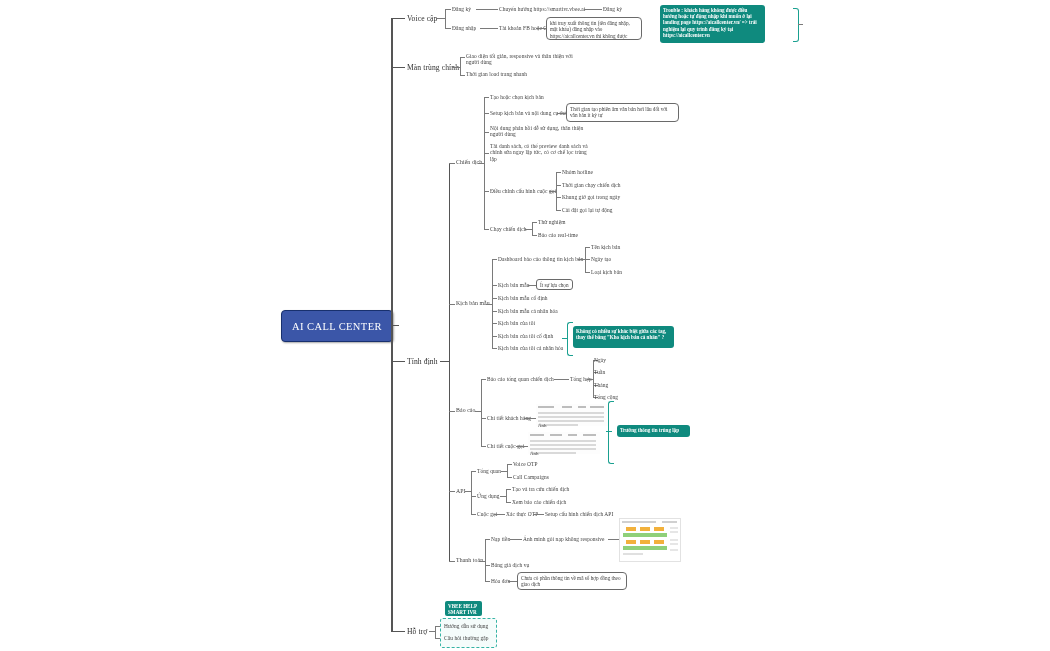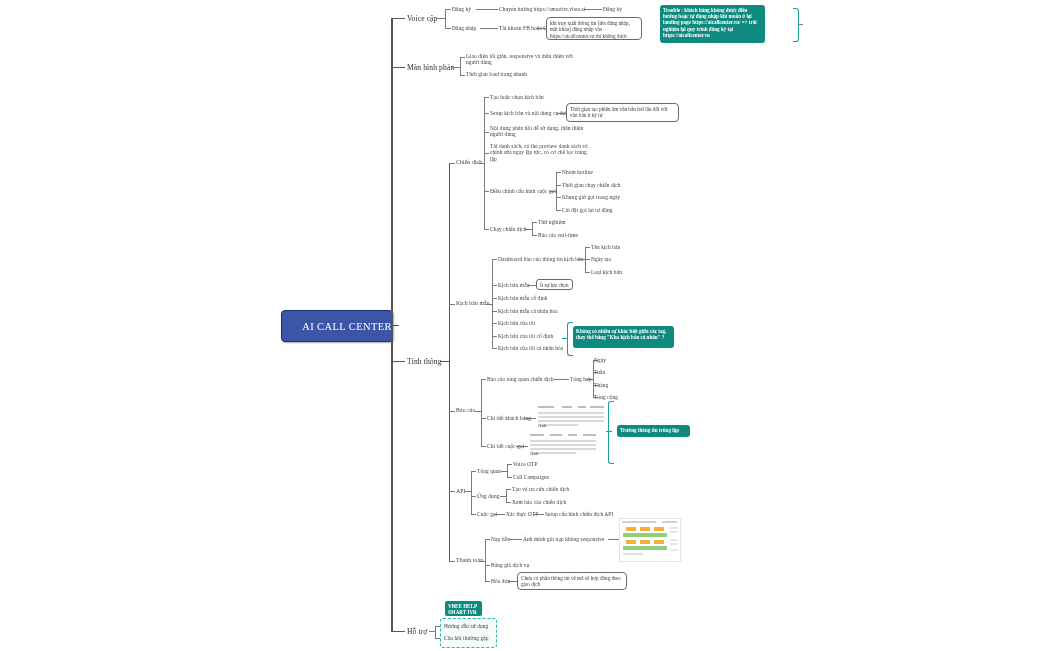--- a/index.html
+++ b/index.html
@@ -18,21 +18,21 @@
   .nd{position:absolute;font-size:5.4px;line-height:6.4px;color:#3d3d3d;
       white-space:nowrap;letter-spacing:.1px;}
   .nd.wrap{white-space:normal;}
   .nd.l1{font-size:7.6px;line-height:9px;color:#2f2f2f;}
   .nd.l2{font-size:5.8px;line-height:7px;}
 
   
   .central{position:absolute;left:281px;top:310px;width:110px;height:30px;
       background:#3b56a8;border:1.4px solid #18306e;border-radius:4px;
       box-shadow:1px 1px 2px rgba(0,0,0,.35);
-      display:flex;align-items:center;justify-content:flex-end;}
+      display:flex;align-items:center;justify-content:center;}
   .central span{color:#ffffff;font-size:10.5px;letter-spacing:.4px;
       font-family:"Liberation Serif","DejaVu Serif",serif;}
 
   
   .callout{position:absolute;border:.8px solid #6a6a6a;border-radius:4px;
       background:#fff;font-size:5.2px;line-height:6.3px;color:#3d3d3d;
       padding:2px 3px;box-sizing:border-box;}
   .pill{position:absolute;border:.8px solid #6a6a6a;border-radius:3px;
       background:#fff;font-size:5.2px;line-height:6px;color:#3d3d3d;
       padding:1.5px 3px;box-sizing:border-box;white-space:nowrap;}
@@ -93,30 +93,30 @@
   <div class="h" style="left:480px;top:28px;width:18px;"></div>
   <div class="nd" style="left:499px;top:25px;">Tài khoản FB hoặc GG</div>
   <div class="h" style="left:536px;top:28px;width:10px;"></div>
   <div class="callout" style="left:546px;top:17px;width:96px;height:23px;">khi truy xuất thông tin (tên đăng nhập, mật khẩu) đăng nhập vào https://aicallcenter.vn thì không được</div>
 
   <div class="brk" style="left:793px;top:8px;width:5px;height:32px;"></div>
   <div class="h" style="left:798px;top:24px;width:5px;"></div>
   <div class="note" style="left:660px;top:5px;width:105px;height:38px;">Trouble : khách hàng không được điều hướng hoặc tự động nhập khi muốn ở lại landing page https://aicallcenter.vn/ =&gt; trải nghiệm lại quy trình đăng ký tại https://aicallcenter.vn</div>
 
   <div class="h thick" style="left:391px;top:67px;width:14px;"></div>
-  <div class="nd l1" style="left:407px;top:63px;">Màn hình phản</div>
+  <div class="nd l1" style="left:407px;top:63px;">Màn trùng chính</div>
   <div class="h" style="left:452px;top:67px;width:8px;"></div>
   <div class="v" style="left:460px;top:57px;height:18px;"></div>
   <div class="h" style="left:460px;top:57px;width:5px;"></div>
   <div class="nd wrap" style="left:466px;top:53px;width:112px;white-space:normal;">Giao diện tối giản, responsive và thân thiện với người dùng</div>
   <div class="h" style="left:460px;top:75px;width:5px;"></div>
   <div class="nd" style="left:466px;top:71px;">Thời gian load trang nhanh</div>
 
   <div class="h thick" style="left:391px;top:361px;width:14px;"></div>
-  <div class="nd l1" style="left:407px;top:357px;">Tính thông</div>
+  <div class="nd l1" style="left:407px;top:357px;">Tính định</div>
   <div class="h thick" style="left:440px;top:361px;width:9px;"></div>
   <div class="v thick" style="left:449px;top:163px;height:398px;"></div>
 
   <div class="h" style="left:449px;top:163px;width:6px;"></div>
   <div class="nd l2" style="left:456px;top:159px;">Chiến dịch</div>
   <div class="h" style="left:478px;top:163px;width:6px;"></div>
   <div class="v" style="left:484px;top:97px;height:132px;"></div>
 
   <div class="h" style="left:484px;top:97px;width:5px;"></div>
   <div class="nd" style="left:490px;top:94px;">Tạo hoặc chọn kịch bản</div>

